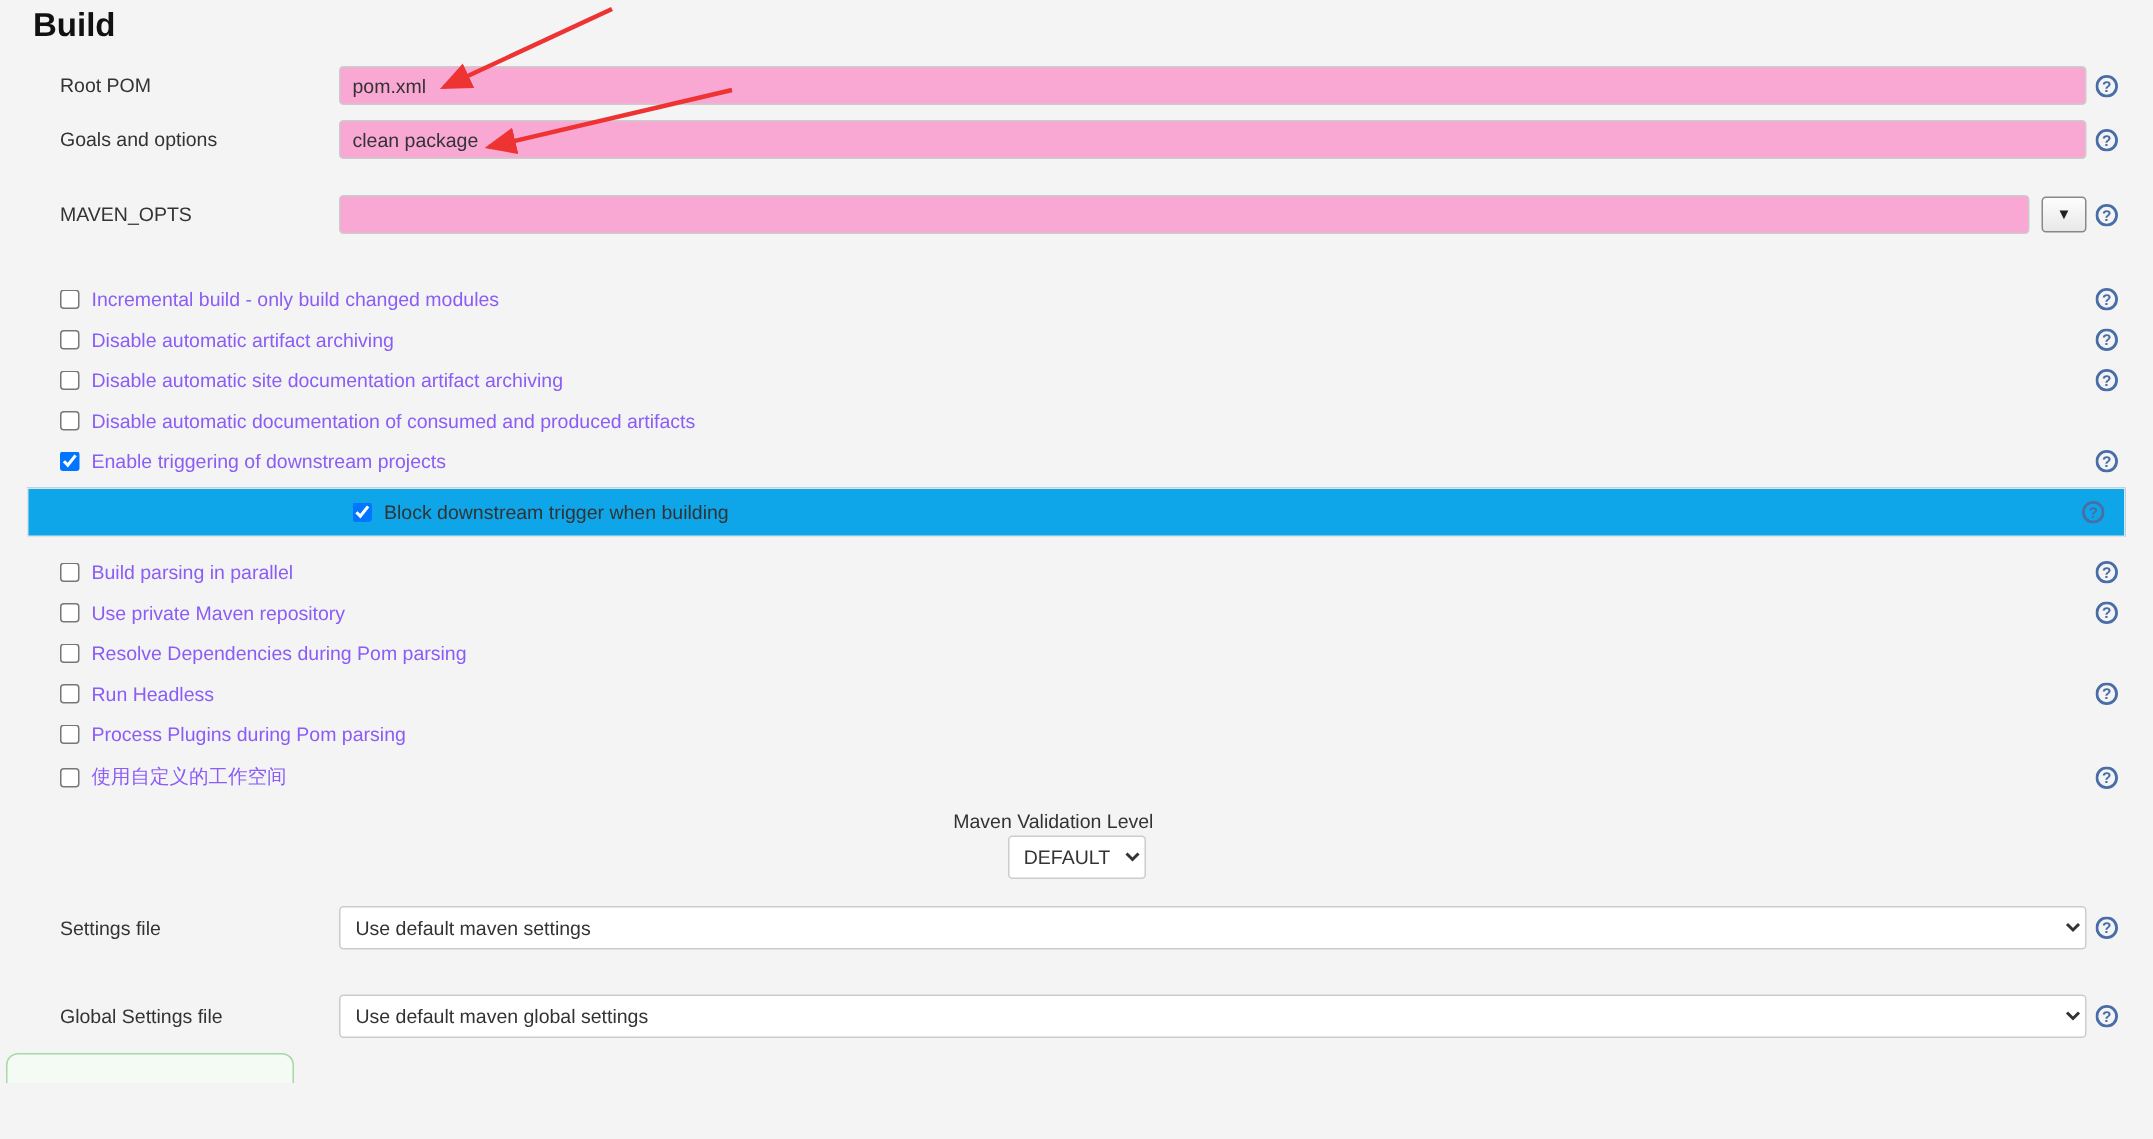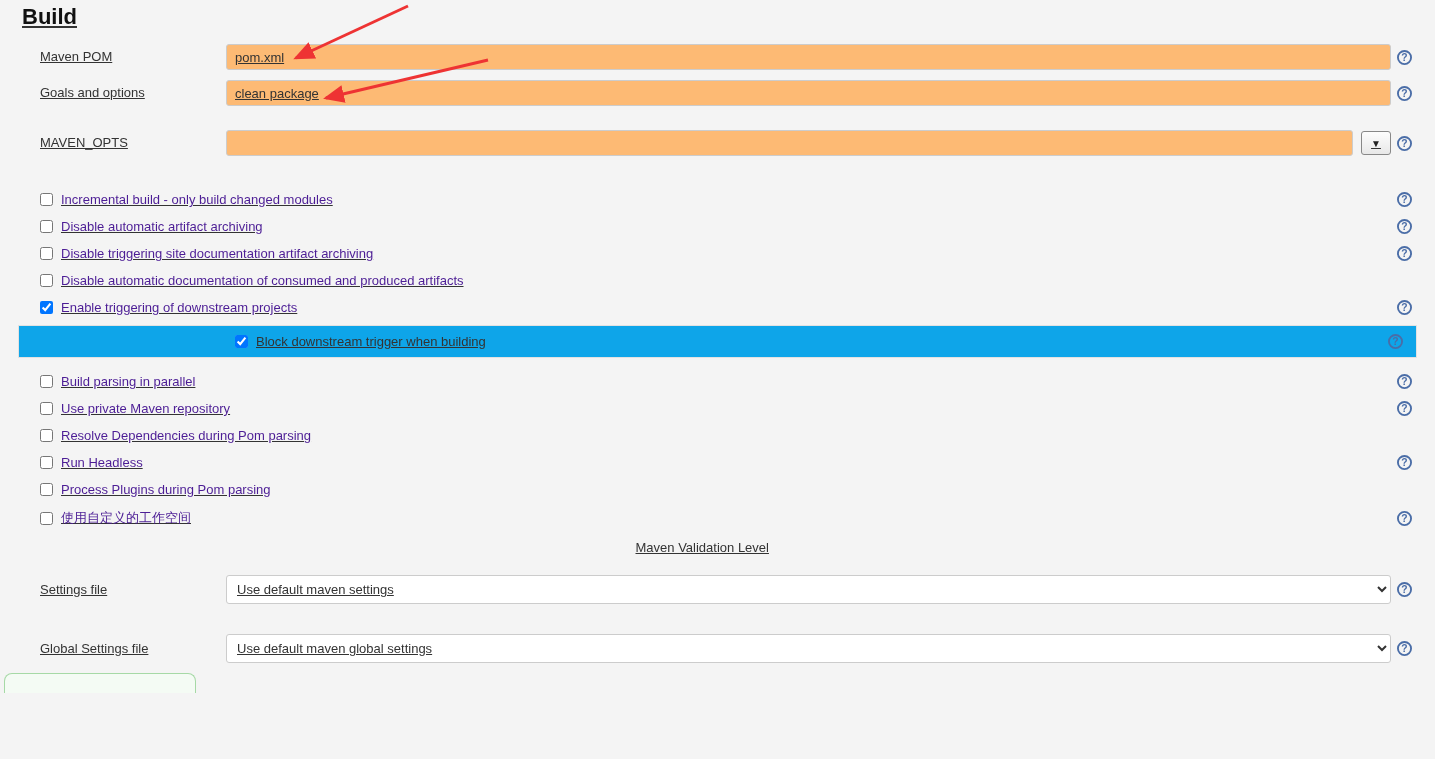--- a/index.html
+++ b/index.html
@@ -5,21 +5,20 @@
   html, body {
     margin: 0;
     padding: 0;
     background: #f4f4f4;
     font-family: Arial, Helvetica, sans-serif;
     font-size: 13px;
     color: #333;
   }
   .page {
     padding: 0 18px 0 18px;
-    text-decoration: underline;
   }
   .section-title {
     font-size: 22px;
     font-weight: bold;
     margin: 4px 0 14px 4px;
     color: #111;
   }
   .row {
     display: flex;
     align-items: center;
@@ -48,21 +47,21 @@
     justify-content: center;
     align-items: center;
   }
   input[type="text"] {
     flex: 1;
     height: 26px;
     border: 1px solid #ccc;
     border-radius: 3px;
     padding: 0 8px;
     font-size: 13px;
-    background: #fdba74;
+    background: #f9a8d4;
     color: #333;
     box-sizing: border-box;
   }
   select {
     flex: 1;
     height: 29px;
     border: 1px solid #ccc;
     border-radius: 3px;
     padding: 0 6px;
     font-size: 13px;
@@ -89,21 +88,21 @@
     align-items: center;
     padding: 6px 0 6px 22px;
     position: relative;
   }
   .checkbox-row input[type="checkbox"] {
     margin: 0 8px 0 0;
     width: 13px;
     height: 13px;
   }
   .checkbox-row .cb-label {
-    color: #4c1d95;
+    color: #8b5cf6;
     font-size: 13px;
     flex: 1;
   }
   .checkbox-row .help-col {
     width: 26px;
   }
   .nested-block {
     margin: 4px 0 10px 0;
     padding: 8px 0 8px 200px;
     background: #0ea5e9;
@@ -153,21 +152,21 @@
   }
 </style>
 </head>
 <body>
 
 <div class="page">
 
   <div class="section-title">Build</div>
 
   <div class="row">
-    <div class="label-col">Maven POM</div>
+    <div class="label-col">Root POM</div>
     <div class="field-col">
       <input type="text" value="pom.xml" style="">
     </div>
     <div class="help-col">
       <span class="help-icon">
         <svg viewBox="0 0 16 16">
             <circle cx="8" cy="8" r="7" fill="none" stroke="#4a6da7" stroke-width="2"></circle>
             <text x="8" y="12" text-anchor="middle" font-size="11" font-weight="bold" fill="#4a6da7">?</text>
           </svg>
       </span>
@@ -243,21 +242,21 @@
           <span class="help-icon">
             <svg viewBox="0 0 16 16">
               <circle cx="8" cy="8" r="7" fill="none" stroke="#4a6da7" stroke-width="2"></circle>
               <text x="8" y="12" text-anchor="middle" font-size="11" font-weight="bold" fill="#4a6da7">?</text>
             </svg>
           </span>
         </div>
       </div>
       <div class="checkbox-row">
         <input type="checkbox" style="">
-        <span class="cb-label">Disable triggering site documentation artifact archiving</span>
+        <span class="cb-label">Disable automatic site documentation artifact archiving</span>
         <div class="help-col">
           <span class="help-icon">
             <svg viewBox="0 0 16 16">
               <circle cx="8" cy="8" r="7" fill="none" stroke="#4a6da7" stroke-width="2"></circle>
               <text x="8" y="12" text-anchor="middle" font-size="11" font-weight="bold" fill="#4a6da7">?</text>
             </svg>
           </span>
         </div>
       </div>
       <div class="checkbox-row">
@@ -344,20 +343,25 @@
               <circle cx="8" cy="8" r="7" fill="none" stroke="#4a6da7" stroke-width="2"></circle>
               <text x="8" y="12" text-anchor="middle" font-size="11" font-weight="bold" fill="#4a6da7">?</text>
             </svg>
           </span>
         </div>
       </div>
     </div>
 
   <div class="row" style="margin-top:6px;flex-direction:column;">
     <div class="label-col">Maven Validation Level</div>
+    <div class="field-col">
+      <select>
+        <option>DEFAULT</option>
+      </select>
+    </div>
     <div class="help-col"></div>
   </div>
 
   <div class="row" style="margin-top:18px;">
     <div class="label-col">Settings file</div>
     <div class="field-col">
       <select>
         <option>Use default maven settings</option>
       </select>
     </div>

